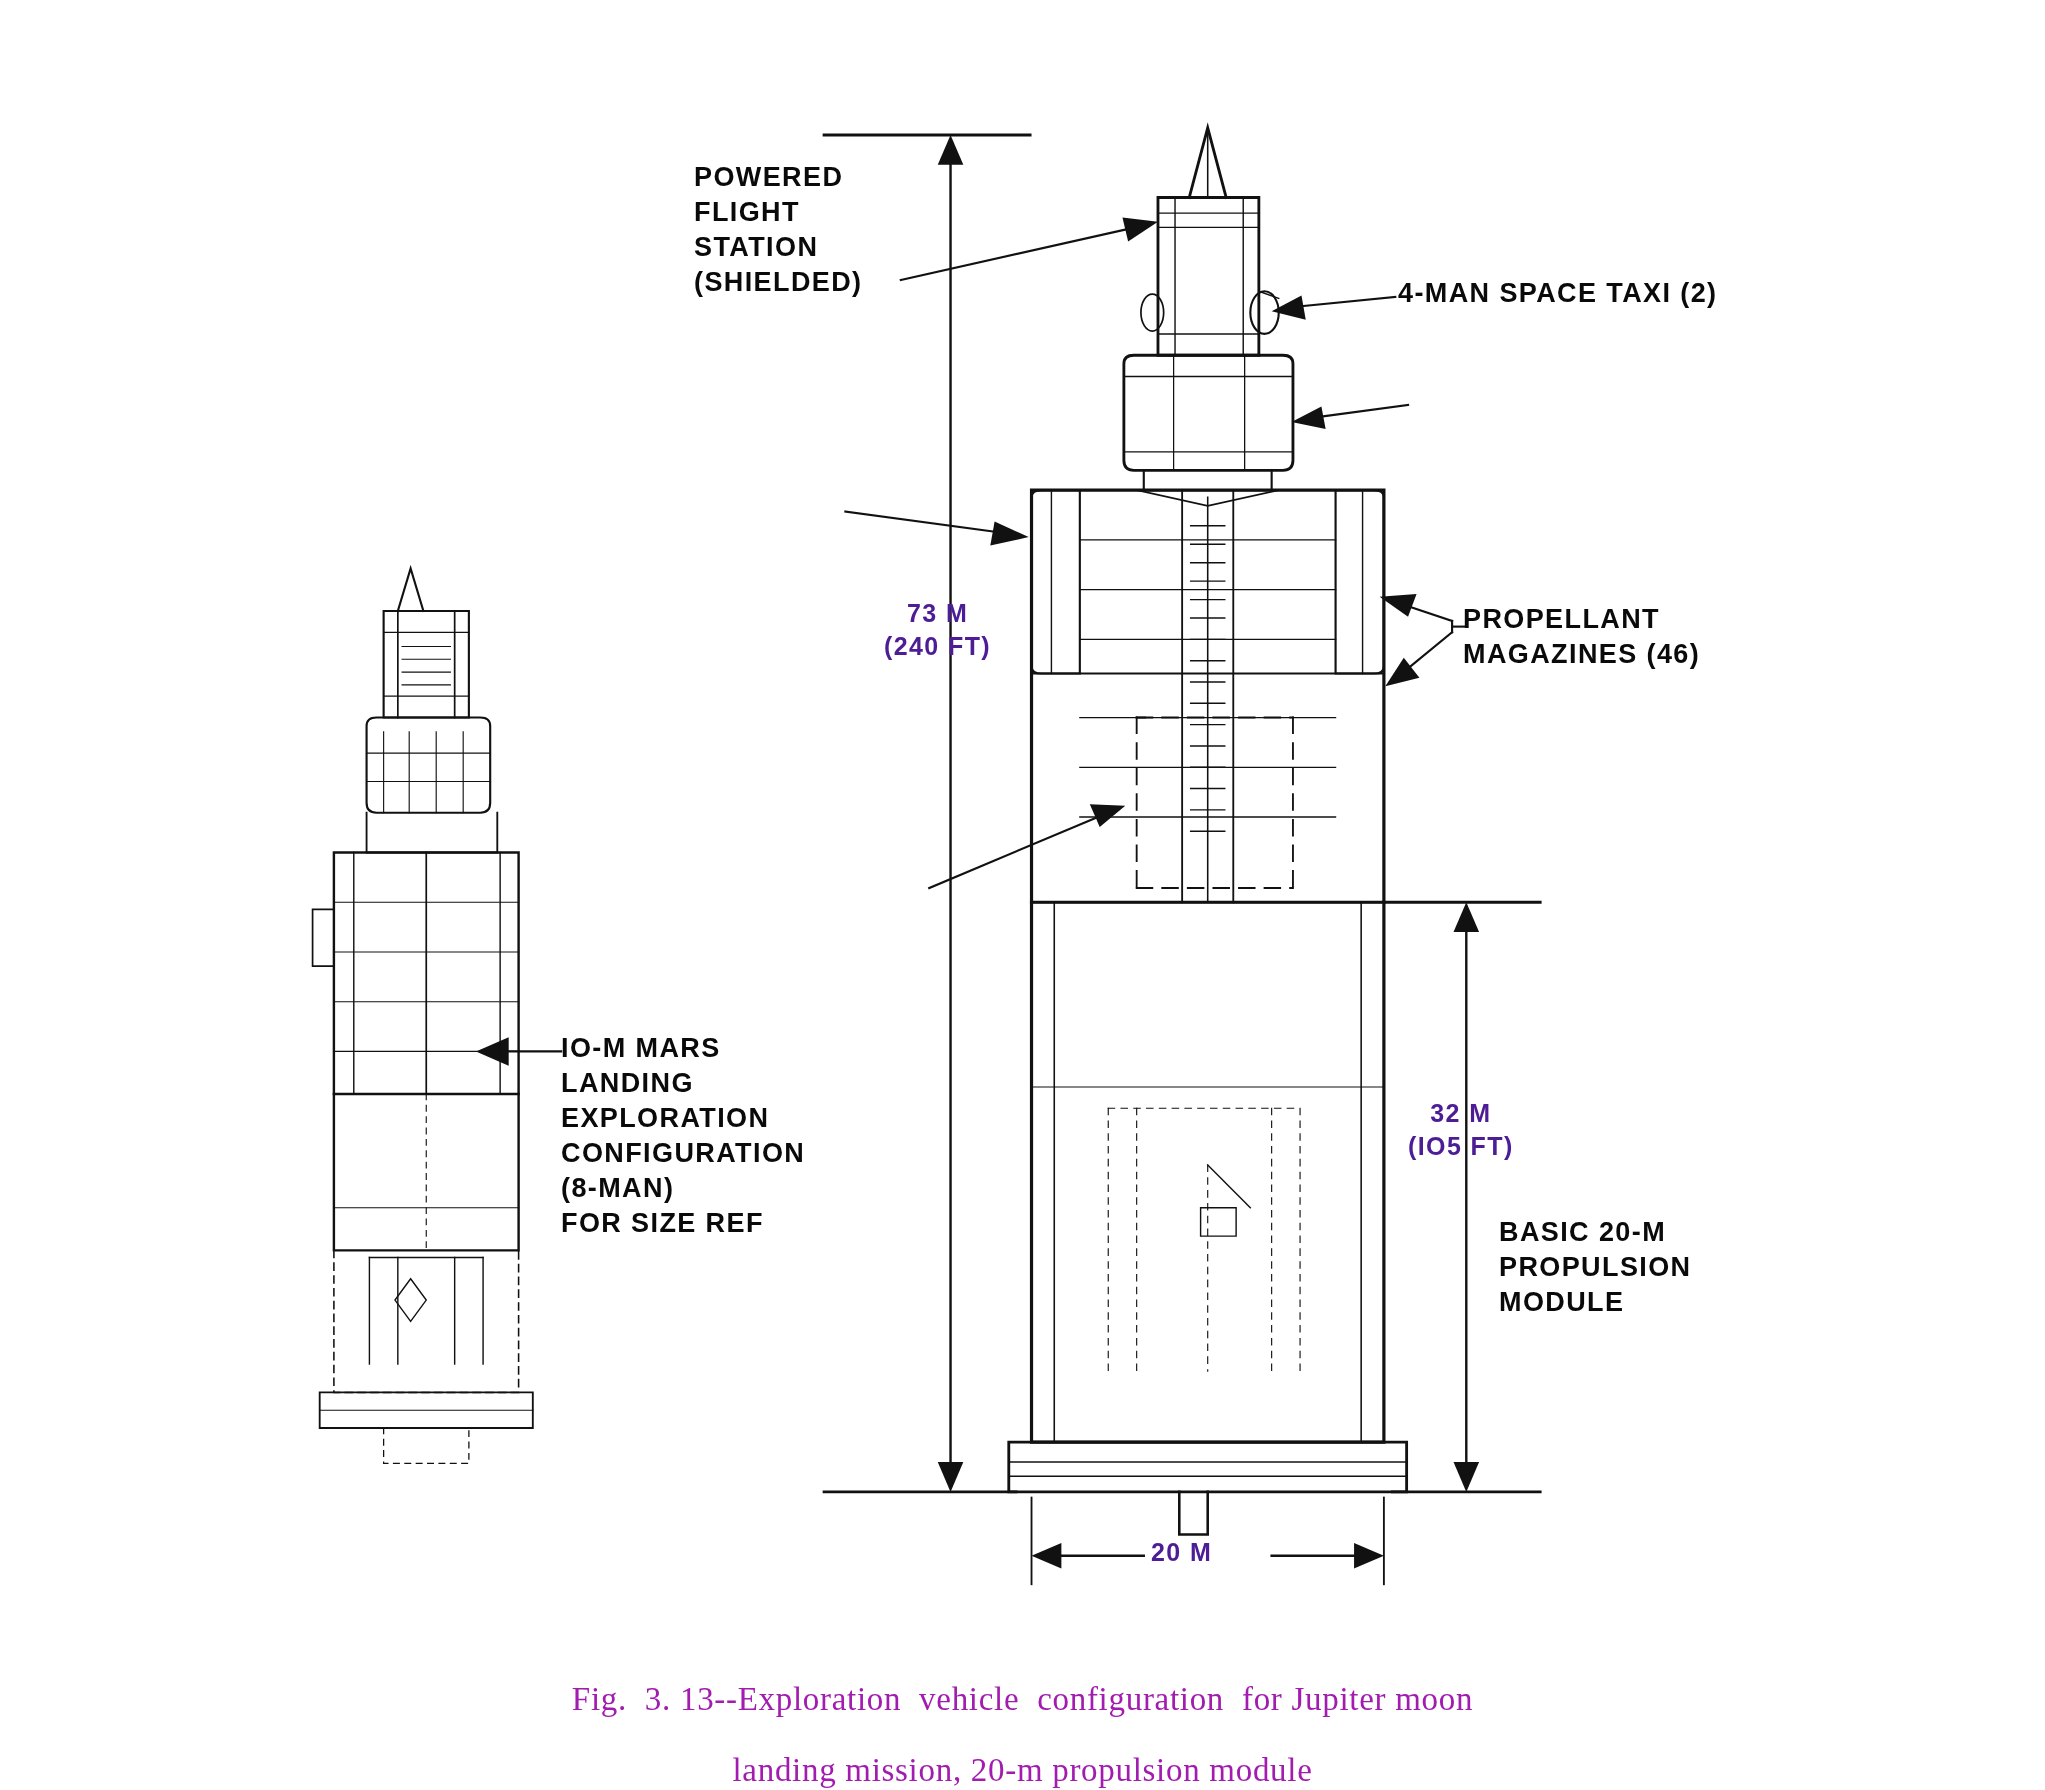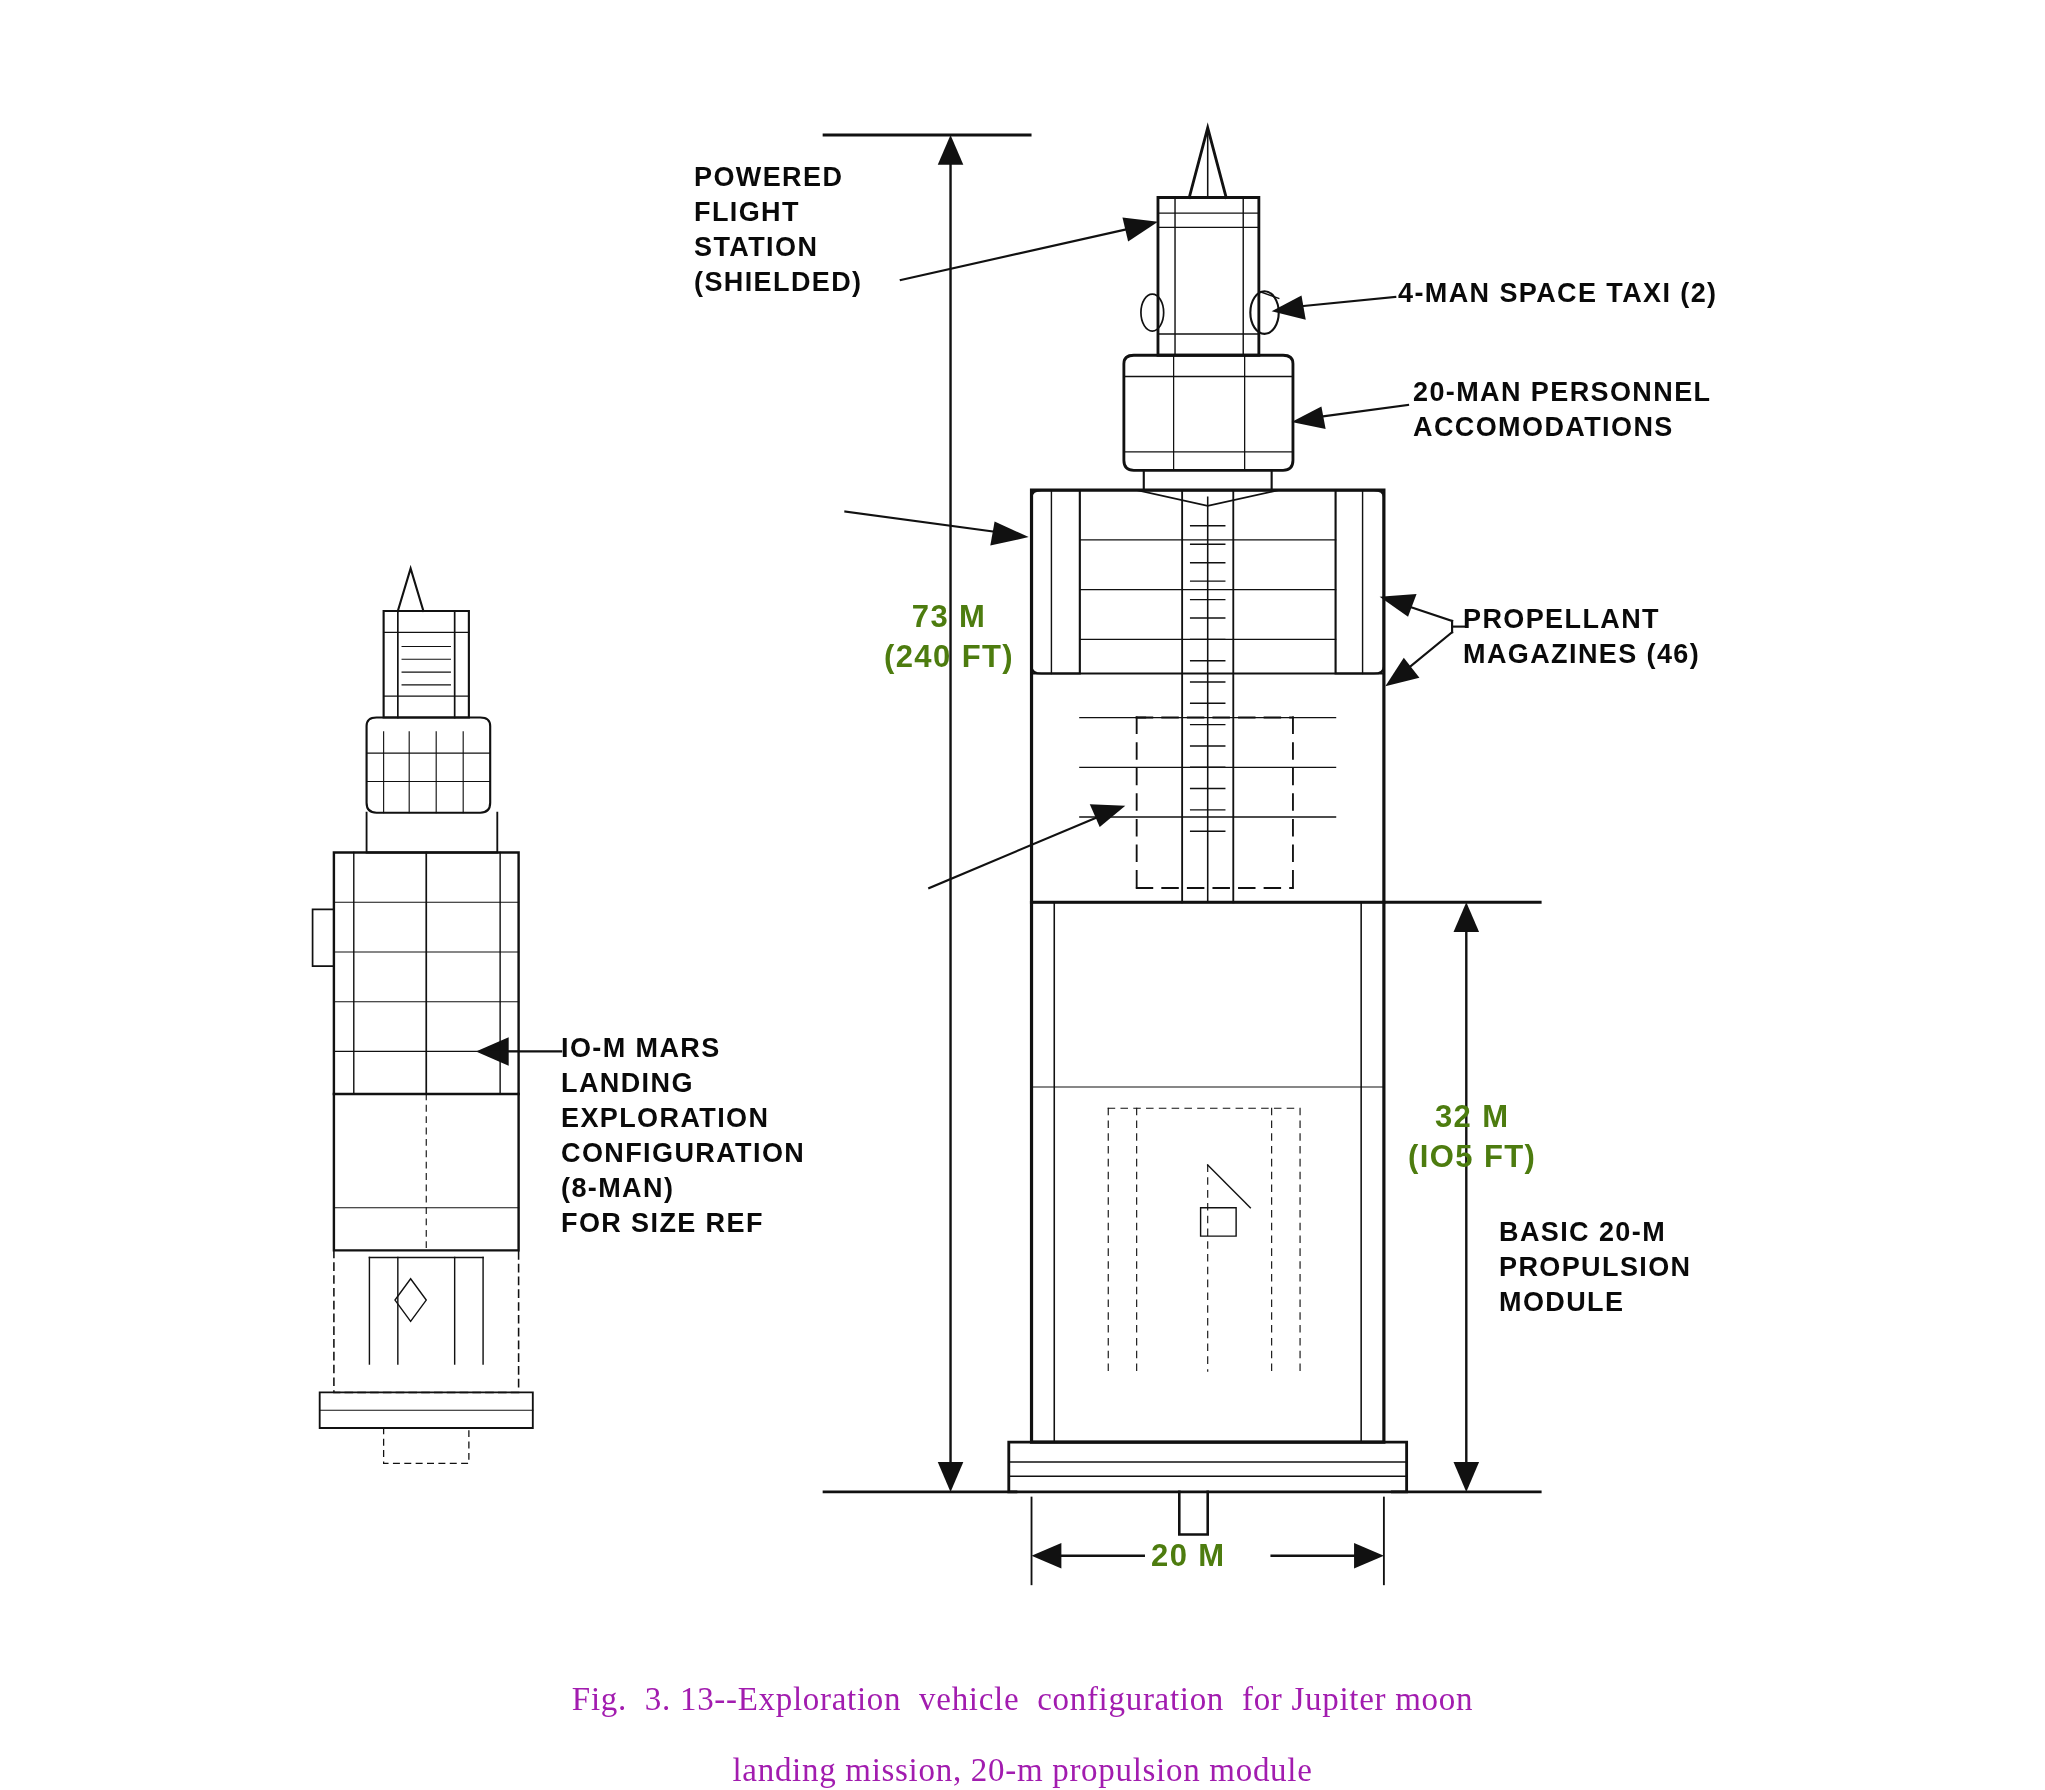--- a/index.html
+++ b/index.html
@@ -31,23 +31,23 @@
     color: #0a0a0a;
     white-space: pre;
     font-size: 27px;
   }
   .dim {
     position: absolute;
     font-family: "Liberation Sans", sans-serif;
     font-weight: bold;
     letter-spacing: 1.4px;
     line-height: 1.30;
-    color: #4d7c0f;
+    color: #4c1d95;
     white-space: pre;
-    font-size: 31px;
+    font-size: 25px;
   }
   .caption {
     position: absolute;
     font-family: "Liberation Serif", serif;
     font-size: 33px;
     color: #a21caf;
     text-align: center;
     letter-spacing: 0.7px;
     line-height: 1.45;
     white-space: pre;
@@ -275,22 +275,20 @@
 
   <div class="lbl" style="left:561px; top:1031px;">IO-M MARS
 LANDING
 EXPLORATION
 CONFIGURATION
 (8-MAN)
 FOR SIZE REF</div>
 
   <div class="lbl" style="left:1398px; top:276px;">4-MAN SPACE TAXI (2)</div>
 
-  <div class="lbl" style="left:1413px; top:375px;">20-MAN PERSONNEL
-ACCOMODATIONS</div>
 
   <div class="lbl" style="left:1463px; top:602px;">PROPELLANT
 MAGAZINES (46)</div>
 
   <div class="lbl" style="left:1499px; top:1215px;">BASIC 20-M
 PROPULSION
 MODULE</div>
 
   <div class="dim" style="left:884px; top:597px; text-align:center;">73 M
 (240 FT)</div>

